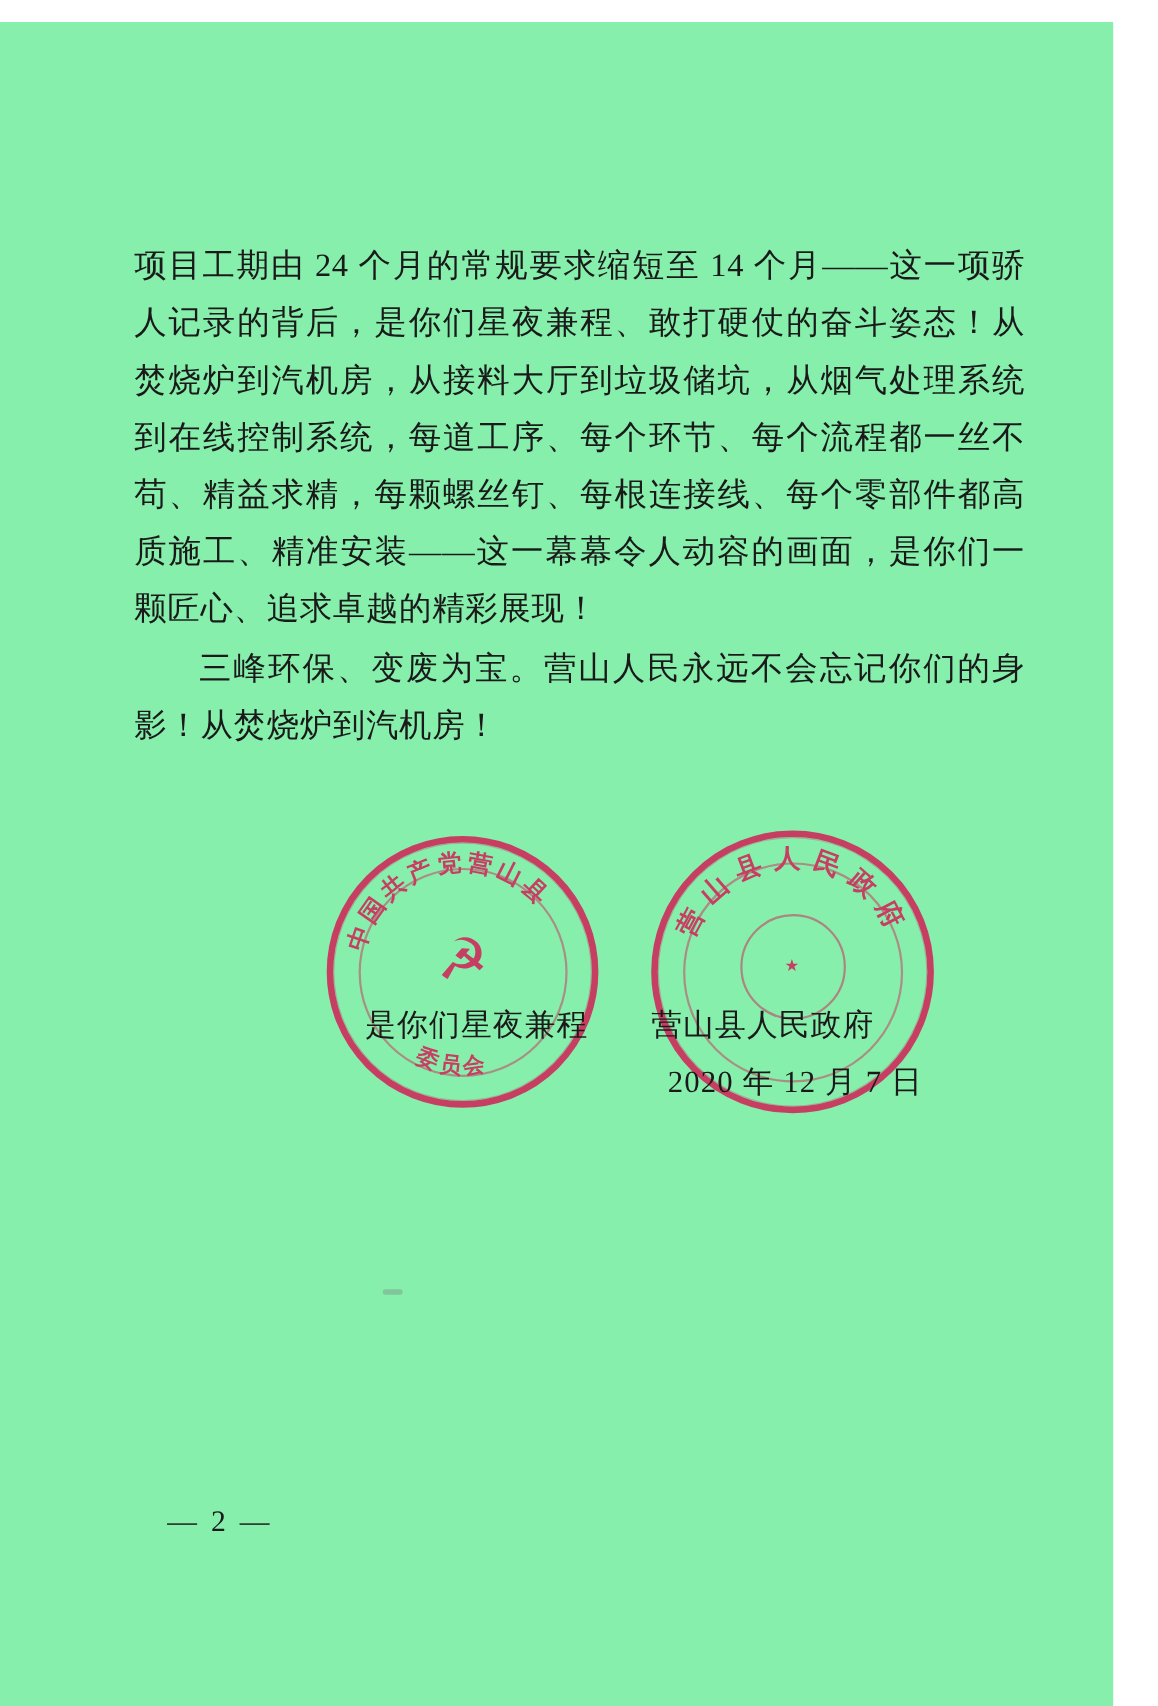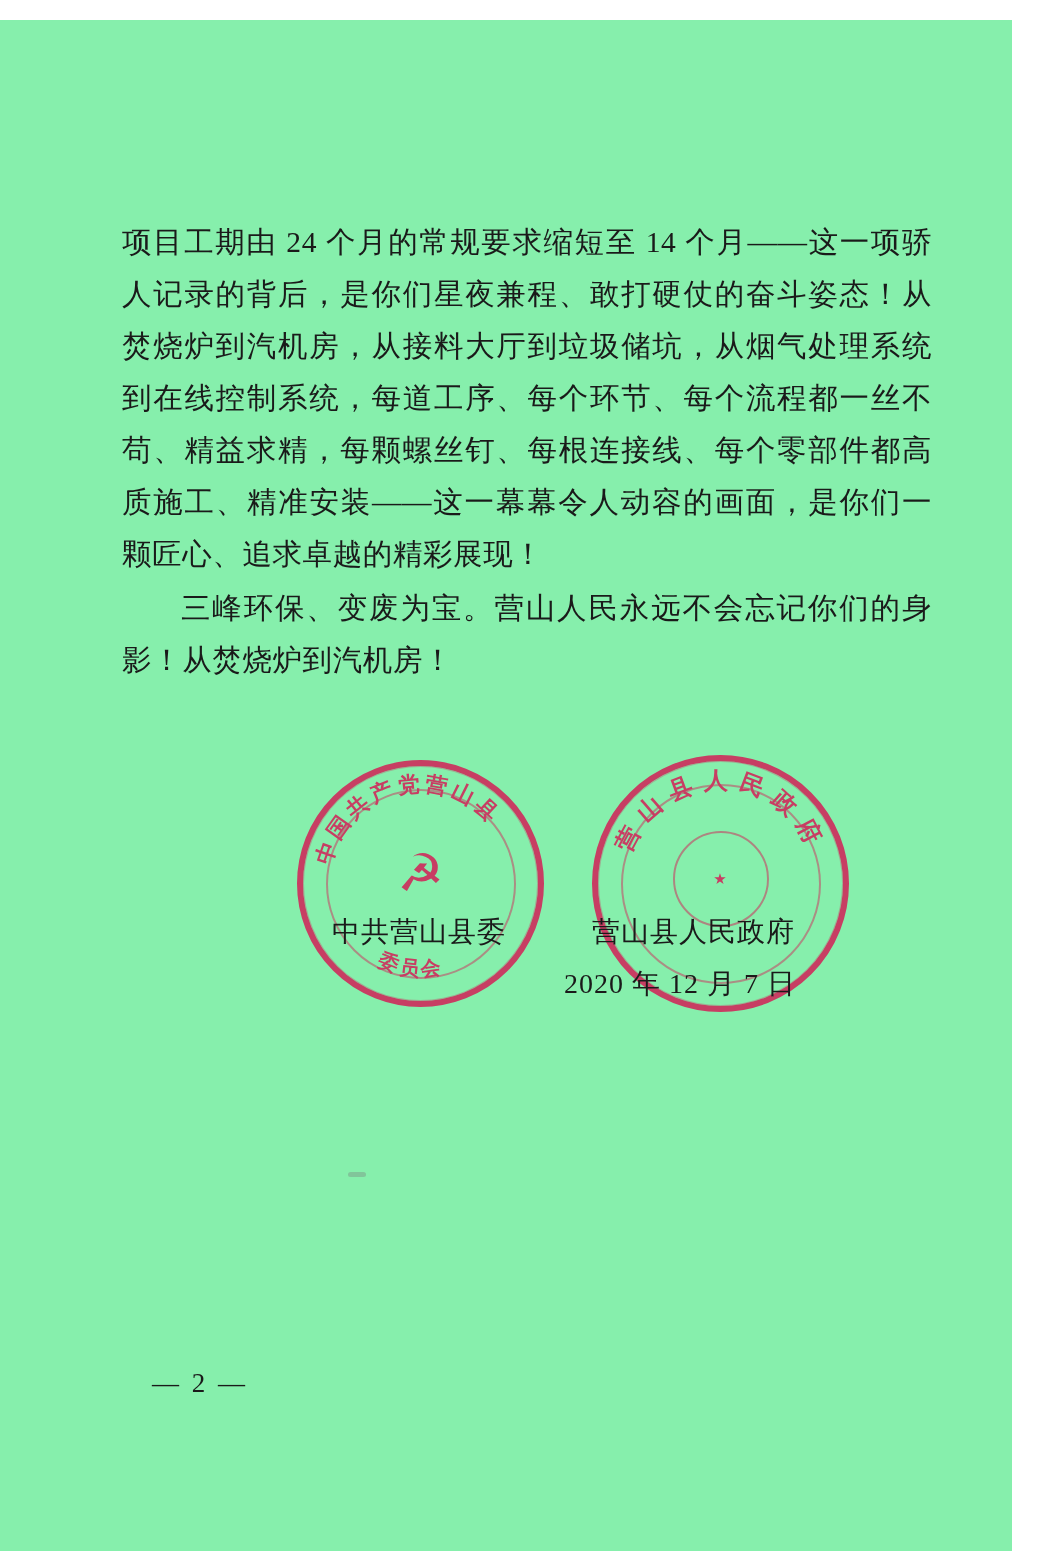--- a/index.html
+++ b/index.html
@@ -115,21 +115,21 @@
   .sig-line {
     position: absolute;
     font-size: 28px;
     color: #1a1a1a;
     letter-spacing: 1px;
     white-space: nowrap;
     font-family: "Liberation Serif", "DejaVu Serif", serif;
   }
   .sig-org-left { left: 210px; top: 163px; }
   .sig-org-right { left: 470px; top: 163px; }
-  .sig-date { left: 442px; top: 215px; }
+  .sig-date { left: 485px; top: 215px; }
   .page-number {
     position: absolute;
     left: 152px;
     top: 1348px;
     font-size: 27px;
     color: #1a1a1a;
     letter-spacing: 3px;
     font-family: "Liberation Serif", "DejaVu Serif", serif;
   }
   .smudge {
@@ -177,21 +177,21 @@
       <svg class="stamp-arc" viewBox="0 0 245 245">
         <defs>
           <path id="arcRight" d="M 28,122 A 94,94 0 1 1 217,122"></path>
         </defs>
         <text font-size="24" letter-spacing="10">
           <textPath href="#arcRight" startOffset="10%">营山县人民政府</textPath>
         </text>
       </svg>
     </div>
 
-    <div class="sig-line sig-org-left">中共营山县委</div>
+    <div class="sig-line sig-org-left">是你们星夜兼程</div>
     <div class="sig-line sig-org-right">营山县人民政府</div>
     <div class="sig-line sig-date">2020 年 12 月 7 日</div>
   </div>
 
   <div class="smudge"></div>
 
   <div class="page-number">— 2 —</div>
 
 </div>
 

